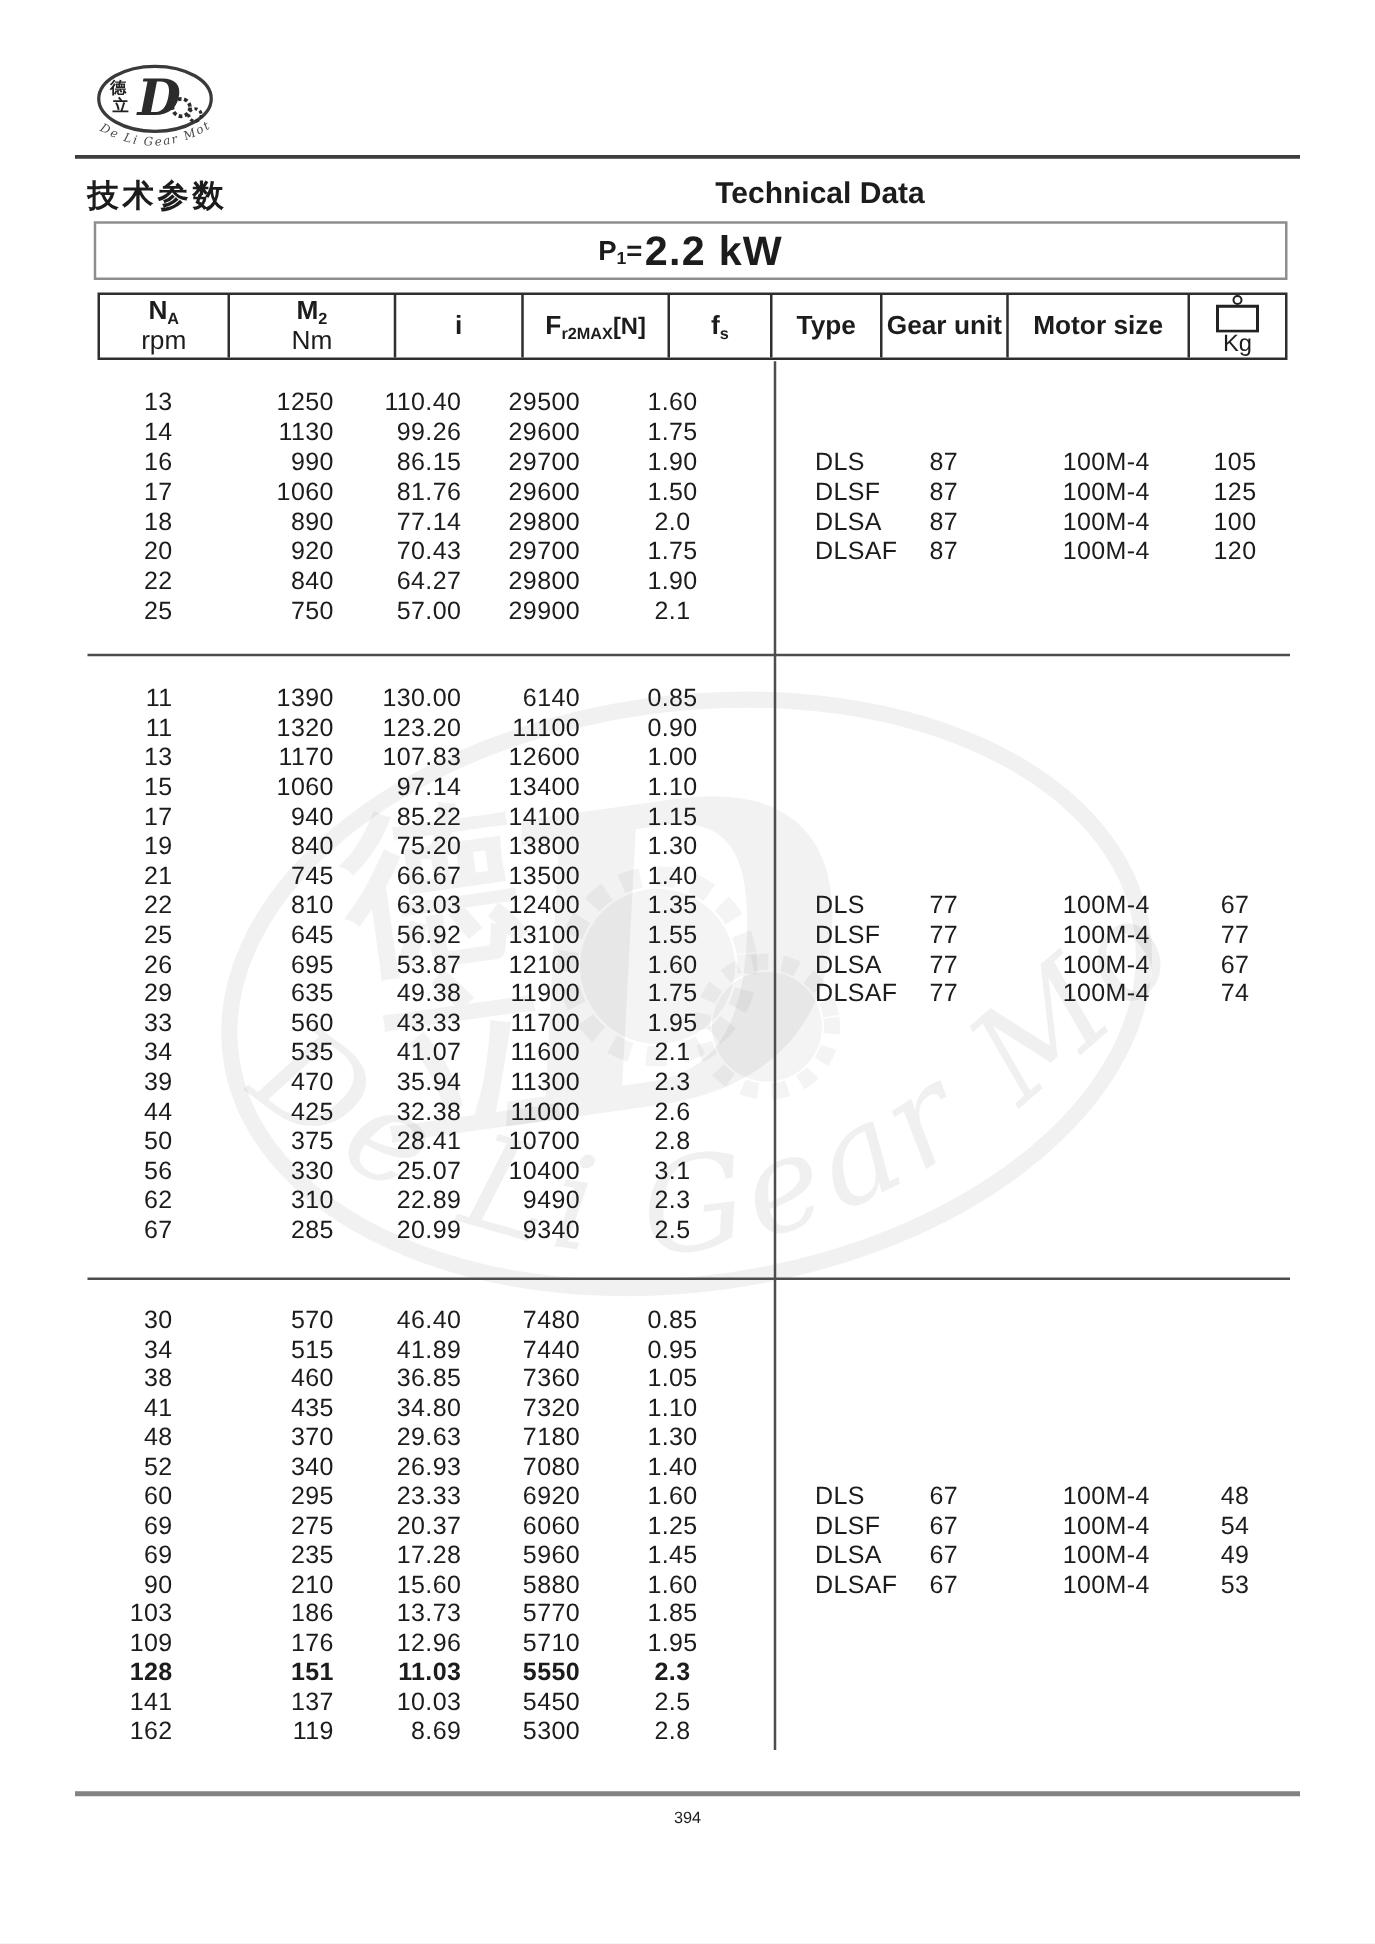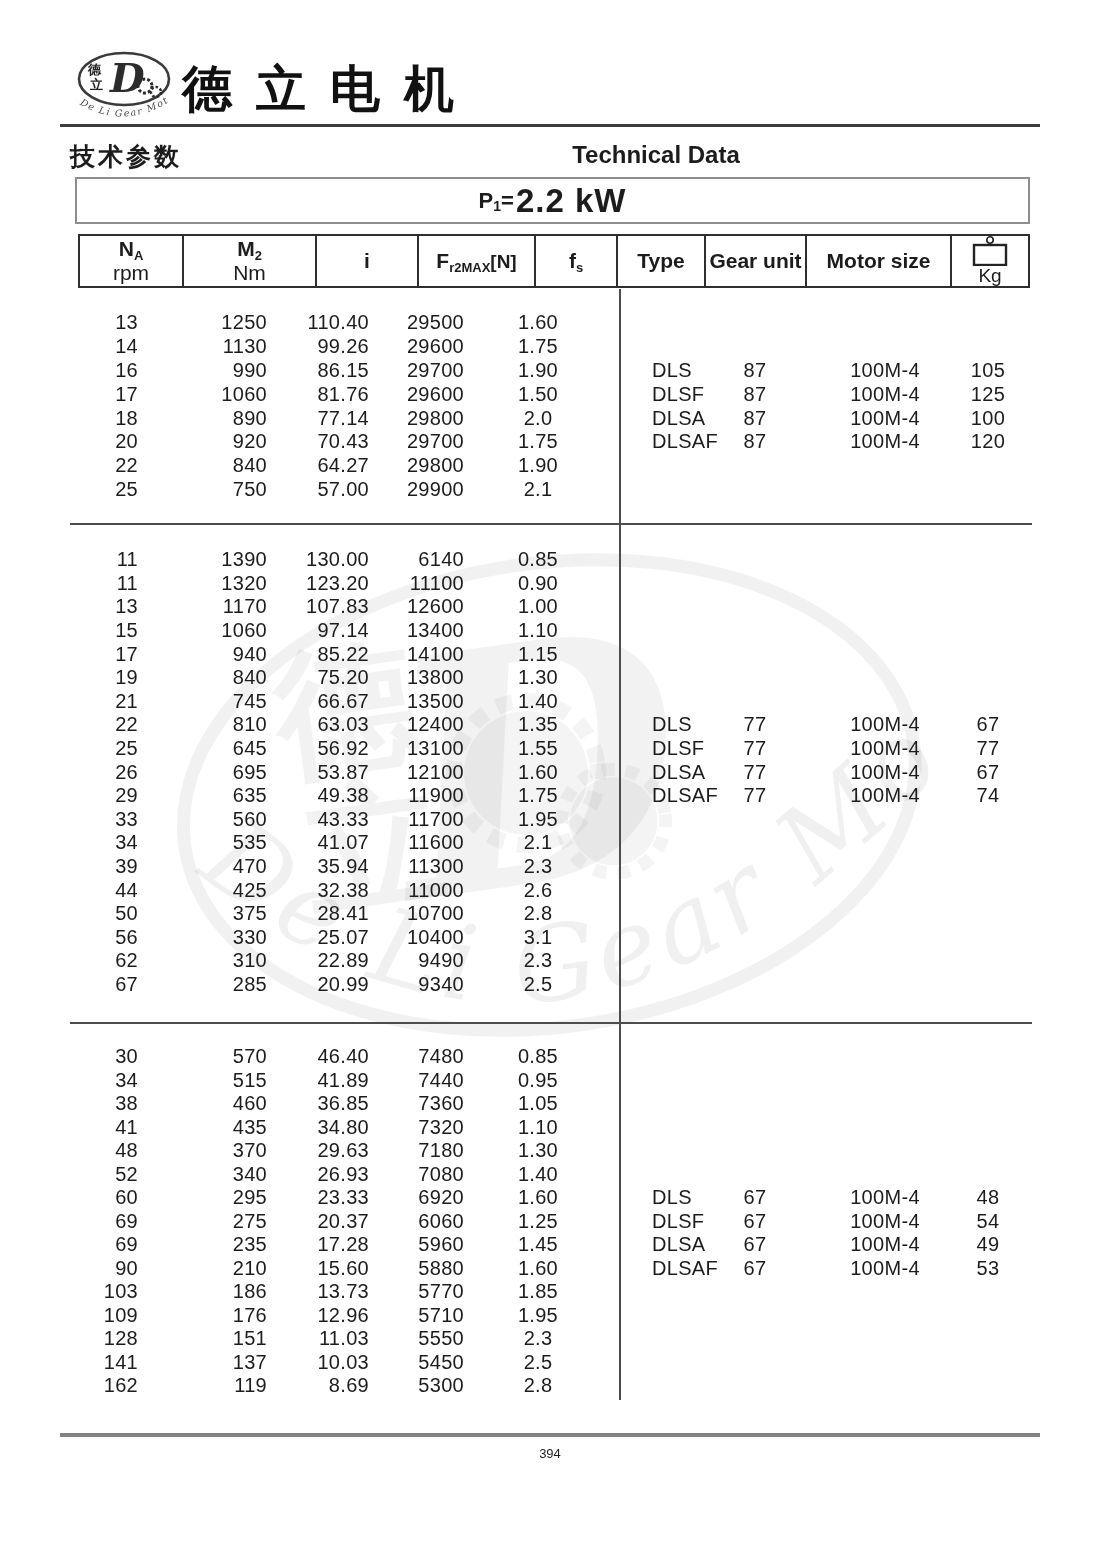--- a/index.html
+++ b/index.html
@@ -84,21 +84,20 @@
     <text x="24" y="41" font-size="13" font-weight="bold" fill="#222">立</text>
     <text x="44" y="44" font-size="40" font-weight="bold" font-style="italic" font-family="DejaVu Serif,serif" fill="#2c2c2c">D</text>
     <circle cx="79" cy="38" r="7" fill="none" stroke="#2c2c2c" stroke-width="3" stroke-dasharray="3 2"></circle>
     <circle cx="90" cy="44" r="5" fill="none" stroke="#2c2c2c" stroke-width="2.5" stroke-dasharray="2.5 2"></circle>
     <path id="logoarc" d="M 10 54 Q 58 84 106 52" fill="none"></path>
     <text font-size="9.5" font-style="italic" font-family="DejaVu Serif,serif" fill="#4a4a4a" letter-spacing="1.5">
       <textPath href="#logoarc" startOffset="4">De Li Gear Motor</textPath>
     </text>
   </svg>
 
-  <div class="brand-name">德立电机</div>
 
   <div class="header-rule"></div>
 
   <div class="section-title-cn">技术参数</div>
   <div class="section-title-en">Technical Data</div>
 
   <div class="power-box">
     <span class="p-prefix">P</span>
       <span class="p-sub">1</span>
       <span class="p-eq">=</span>
@@ -482,21 +481,21 @@
           <div class="cell c-fr">5770</div>
           <div class="cell c-fs">1.85</div>
         </div>
         <div class="row" style="height: 23.5px;">
           <div class="cell c-na">109</div>
           <div class="cell c-m2">176</div>
           <div class="cell c-i">12.96</div>
           <div class="cell c-fr">5710</div>
           <div class="cell c-fs">1.95</div>
         </div>
-        <div class="row" style="height: 23.5px;">
+        <div class="row" style="height: 23.5px; font-weight: bold;">
           <div class="cell c-na">128</div>
           <div class="cell c-m2">151</div>
           <div class="cell c-i">11.03</div>
           <div class="cell c-fr">5550</div>
           <div class="cell c-fs">2.3</div>
         </div>
         <div class="row" style="height: 23.5px;">
           <div class="cell c-na">141</div>
           <div class="cell c-m2">137</div>
           <div class="cell c-i">10.03</div>

